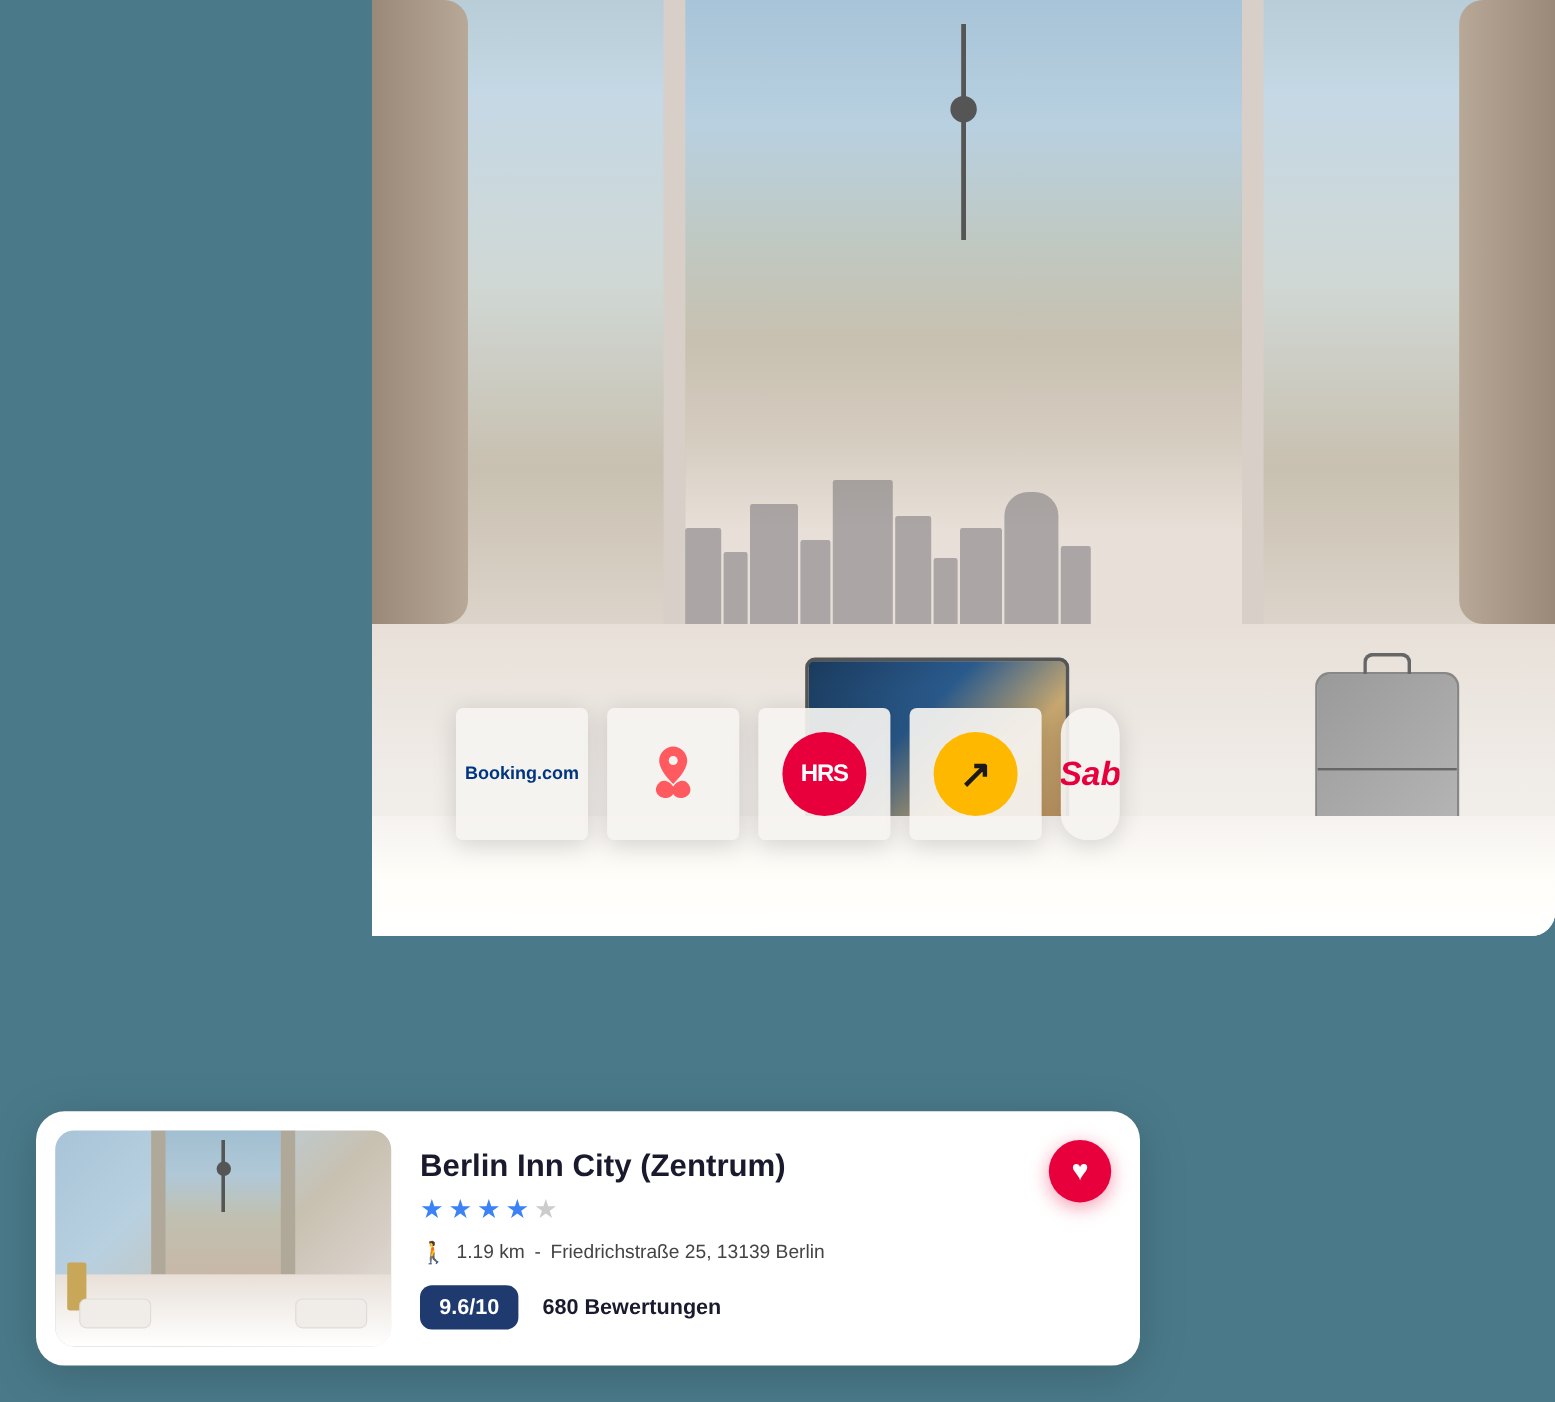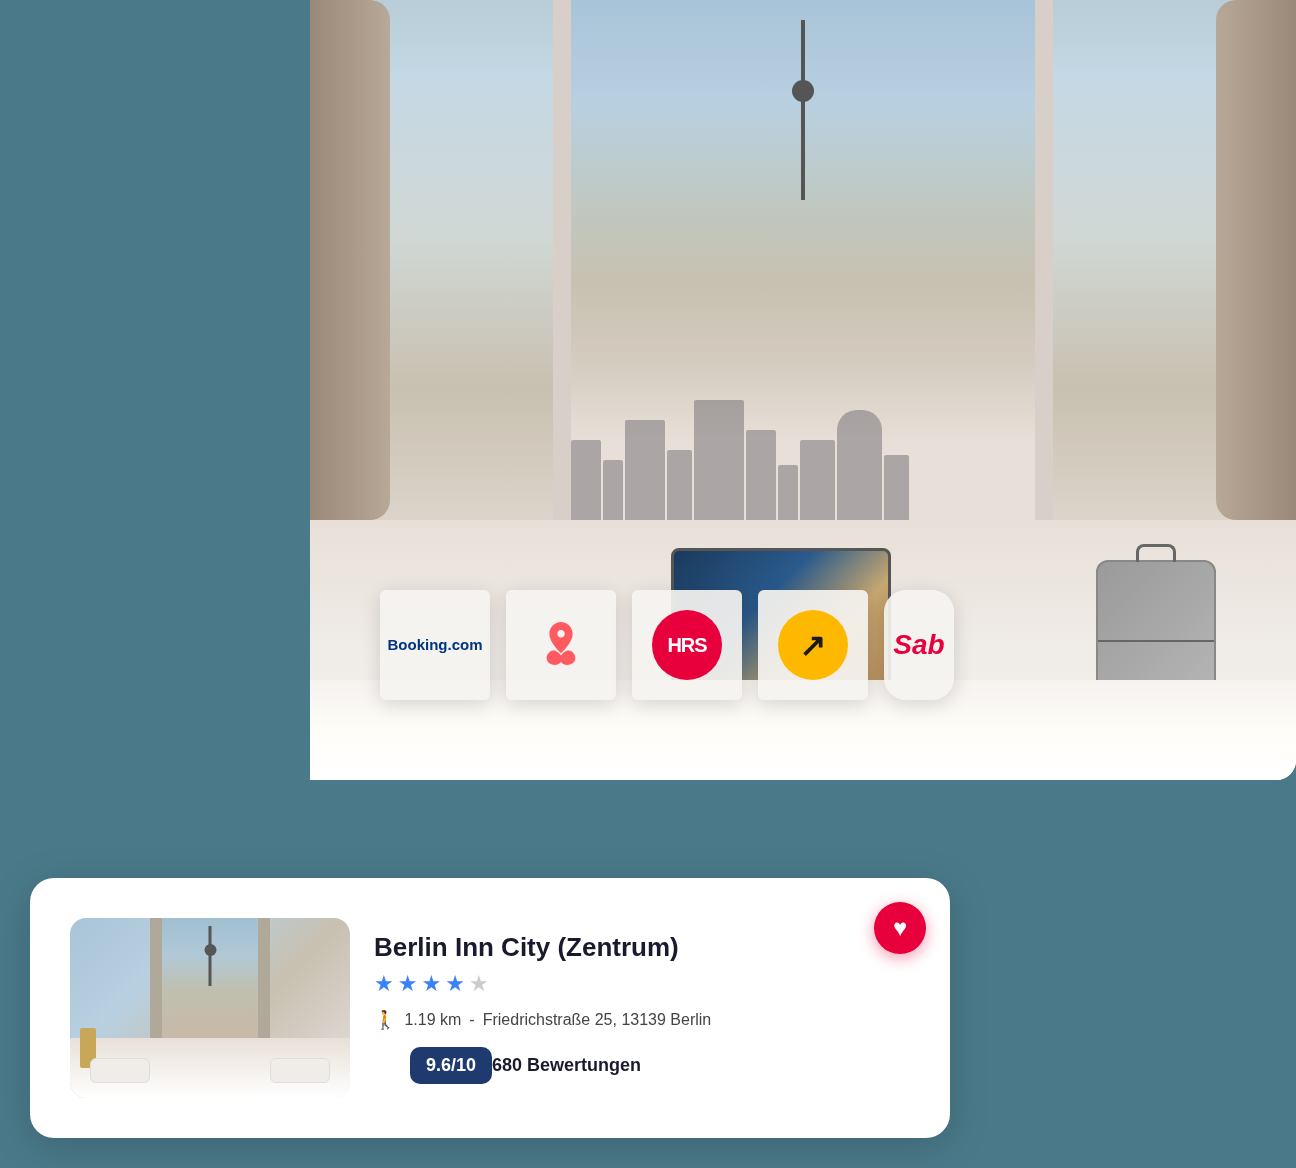--- a/index.html
+++ b/index.html
@@ -233,21 +233,21 @@
       background: rgba(245, 243, 240, 0.92);
       border-radius: 6px;
       display: flex;
       align-items: center;
       justify-content: center;
       box-shadow: 0 4px 20px rgba(0,0,0,0.15);
       overflow: hidden;
     }
 
     .logo-card-partial {
-      width: 70px;
+      width: 49px;
       height: 110px;
       background: rgba(245, 243, 240, 0.92);
       border-radius: 22px;
       display: flex;
       align-items: center;
       justify-content: center;
       box-shadow: 0 4px 20px rgba(0,0,0,0.15);
       overflow: hidden;
     }
 
@@ -304,21 +304,21 @@
     }
 
     
     .hotel-card {
       position: absolute;
       bottom: 30px;
       left: 30px;
       width: 920px;
       background: white;
       border-radius: 24px;
-      padding: 40px;
+      padding: 16px;
       display: flex;
       align-items: center;
       gap: 24px;
       box-shadow: 0 8px 40px rgba(0,0,0,0.18);
       z-index: 20;
     }
 
     .hotel-thumb {
       width: 280px;
       height: 180px;
@@ -443,21 +443,21 @@
       margin-bottom: 16px;
     }
 
     .walk-icon {
       font-size: 18px;
     }
 
     .hotel-footer {
       display: flex;
       align-items: center;
-      margin-left: 36px;
+      gap: 20px;
     }
 
     .score-badge {
       background: #1e3a6e;
       color: white;
       padding: 8px 16px;
       border-radius: 10px;
       font-size: 18px;
       font-weight: 800;
     }

